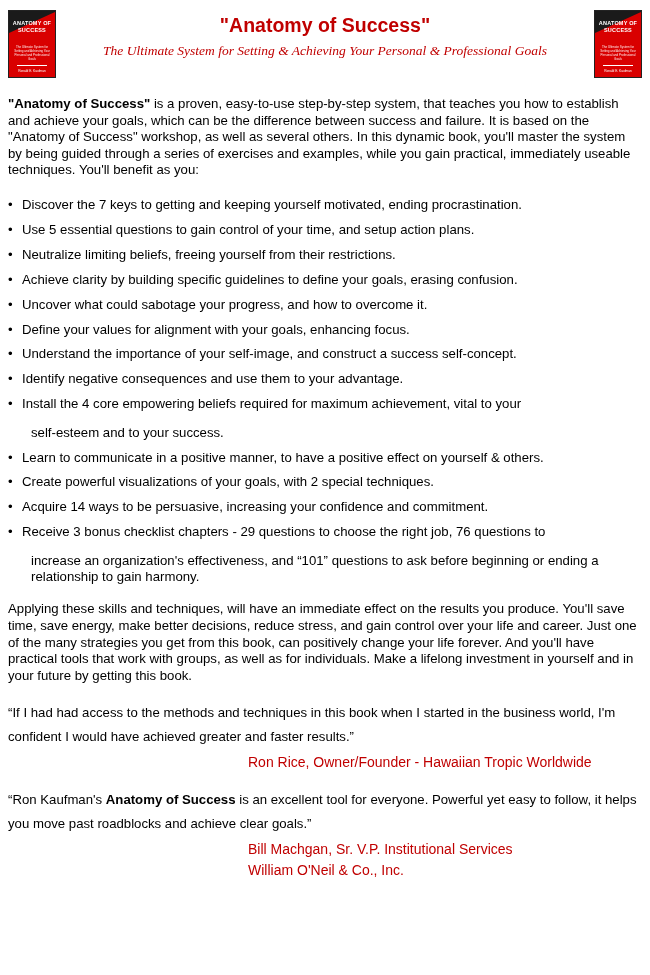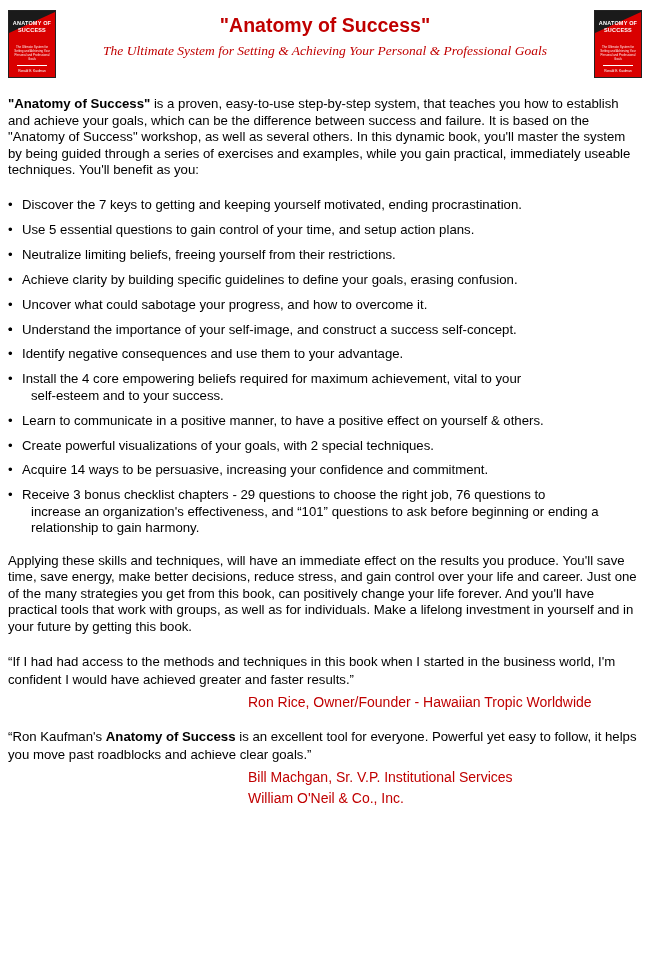--- a/index.html
+++ b/index.html
@@ -134,31 +134,32 @@
     margin-bottom: 8.5px;
   }
   .bullets li .dot {
     position: absolute;
     left: 0;
     top: 0;
   }
   .bullets li .cont {
     display: block;
     padding-left: 9px;
+    margin-top: 12px;
   }
 
   .closing {
     font-size: 13.2px;
     line-height: 16.6px;
     margin: 16px 0 12px 0;
   }
 
   .testimonial {
     font-size: 13.2px;
-    line-height: 18px;
+    line-height: 24px;
     margin: 17px 0 0 0;
   }
   .attrib {
     color: #c00000;
     font-size: 14px;
     line-height: 17px;
     margin: 5px 0 0 0;
     padding-left: 240px;
   }
   .attrib.second-line {
@@ -195,21 +196,21 @@
   </div>
 
   <p class="intro"><b>"Anatomy of Success"</b><span> is a proven, easy-to-use step-by-step system, that teaches you how to establish and achieve your goals, which can be the difference between success and failure.  It is based on the "Anatomy of Success" workshop, as well as several others.  In this dynamic book, you'll master the system by being guided through a series of exercises and examples, while you gain practical, immediately useable techniques.  You'll benefit as you:</span></p>
 
   <ul class="bullets">
     <li><span class="dot">•</span><span>Discover the 7 keys to getting and keeping yourself motivated, ending procrastination.</span></li>
     <li><span class="dot">•</span><span>Use 5 essential questions to gain control of your time, and setup action plans.</span></li>
     <li><span class="dot">•</span><span>Neutralize limiting beliefs, freeing yourself from their restrictions.</span></li>
     <li><span class="dot">•</span><span>Achieve clarity by building specific guidelines to define your goals, erasing confusion.</span></li>
     <li><span class="dot">•</span><span>Uncover what could sabotage your progress, and how to overcome it.</span></li>
-    <li><span class="dot">•</span></li>
+    <li><span class="dot">•</span><span>Define your values for alignment with your goals, enhancing focus.</span></li>
     <li><span class="dot">•</span><span>Understand the importance of your self-image, and construct a success self-concept.</span></li>
     <li><span class="dot">•</span><span>Identify negative consequences and use them to your advantage.</span></li>
     <li><span class="dot">•</span><span>Install the 4 core empowering beliefs required for maximum achievement, vital to your</span><span class="cont">self-esteem and to your success.</span></li>
     <li><span class="dot">•</span><span>Learn to communicate in a positive manner, to have a positive effect on yourself &amp; others.</span></li>
     <li><span class="dot">•</span><span>Create powerful visualizations of your goals, with 2 special techniques.</span></li>
     <li><span class="dot">•</span><span>Acquire 14 ways to be persuasive, increasing your confidence and commitment.</span></li>
     <li><span class="dot">•</span><span>Receive 3 bonus checklist chapters - 29 questions to choose the right job, 76 questions to</span><span class="cont">increase an organization's effectiveness, and “101” questions to ask before beginning or ending a relationship to gain harmony.</span></li>
   </ul>
 
   <p class="closing">Applying these skills and techniques, will have an immediate effect on the results you produce.  You'll save time, save energy, make better decisions, reduce stress, and gain control over your life and career.  Just one of the many strategies you get from this book, can positively change your life forever.  And you'll have practical tools that work with groups, as well as for individuals.  Make a lifelong investment in yourself and in your future by getting this book.</p>

